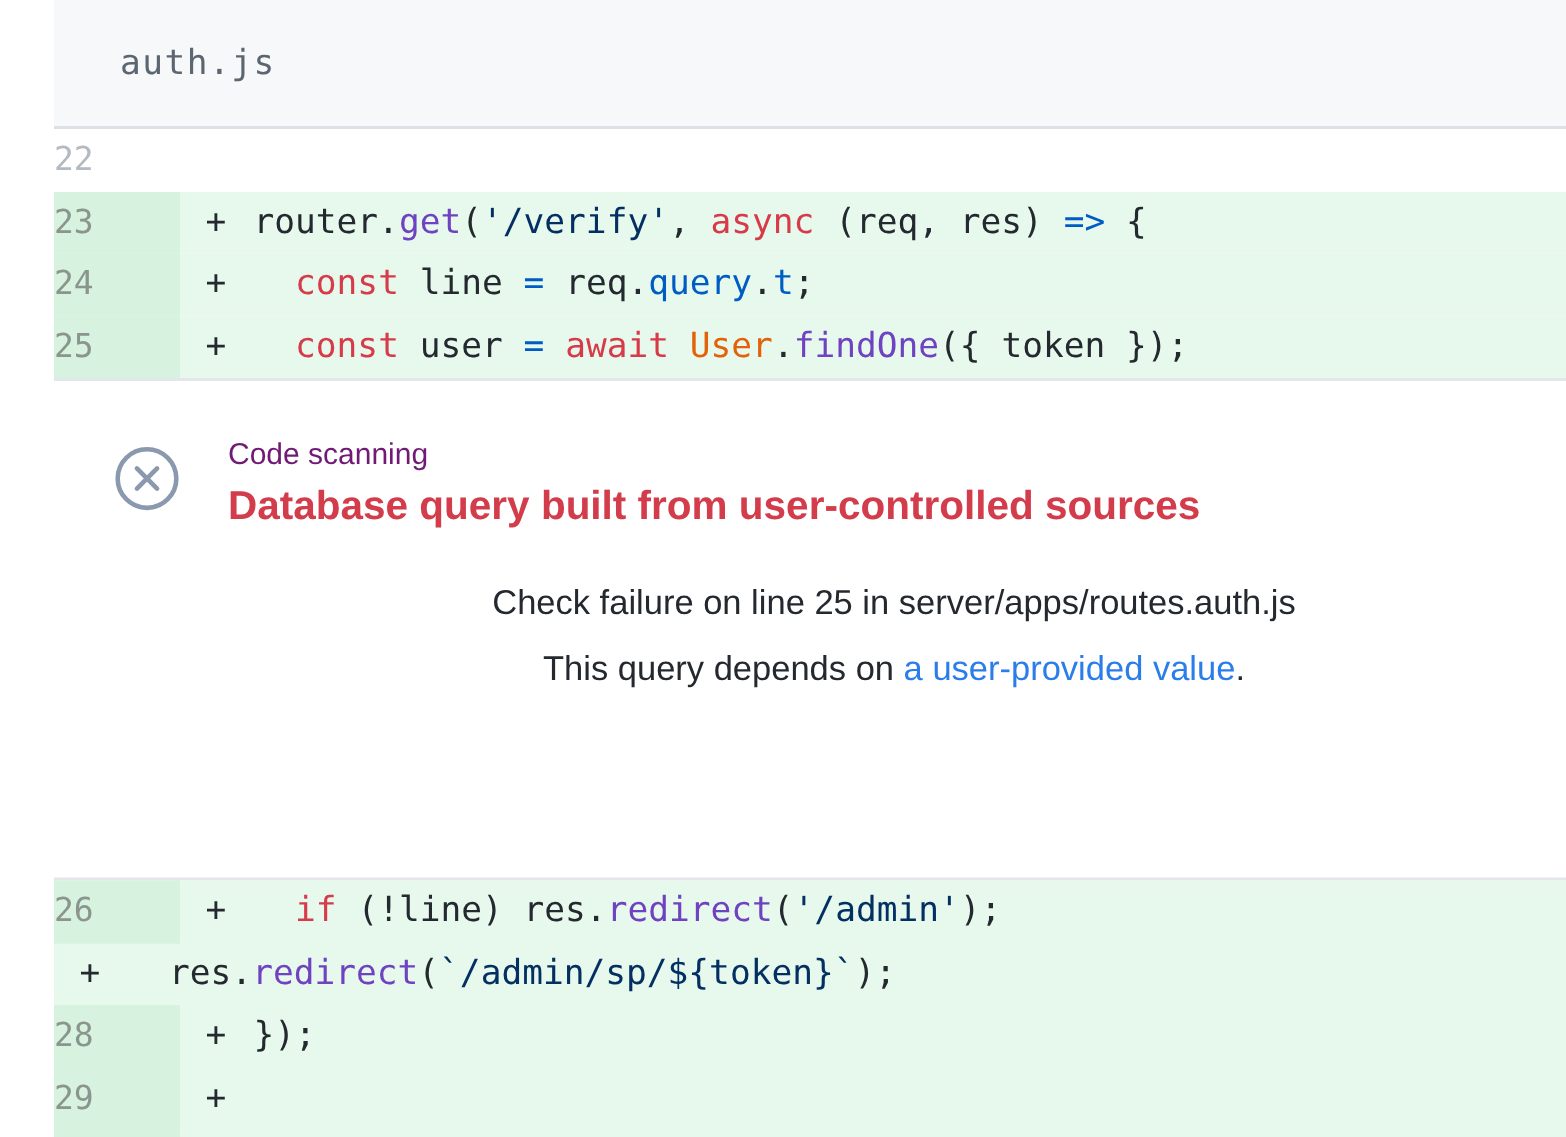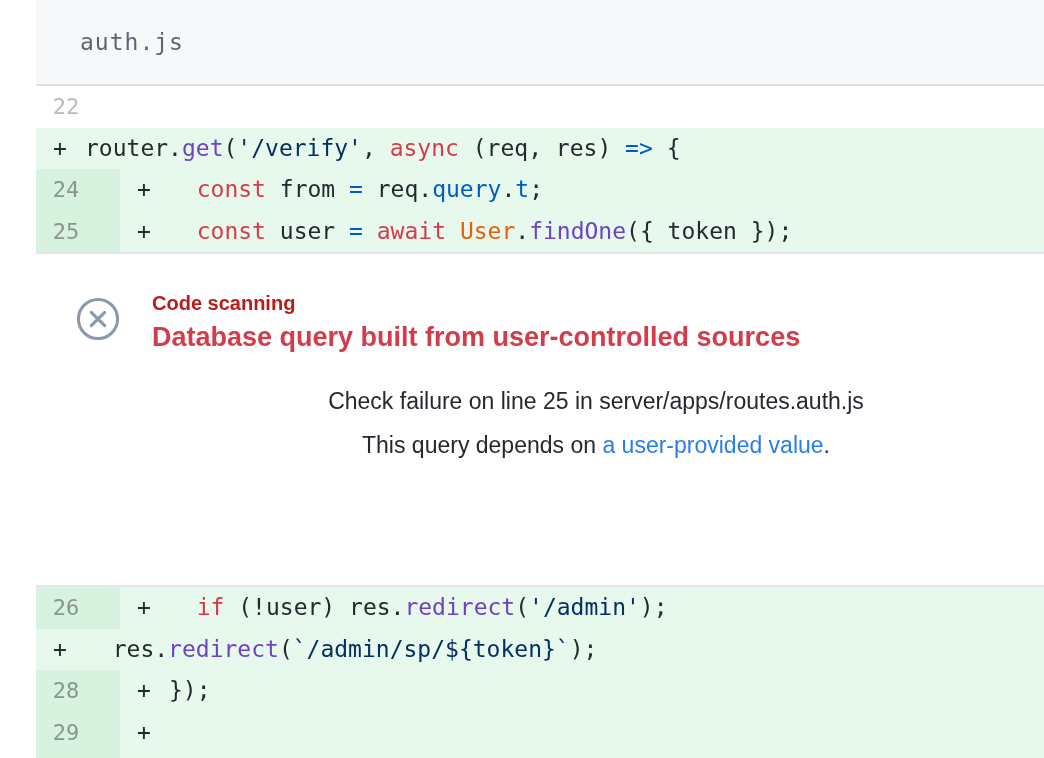--- a/index.html
+++ b/index.html
@@ -23,40 +23,40 @@
     padding-left:44px;}
   .file-name{font-family:"DejaVu Sans Mono",monospace;font-size:23px;
     color:var(--header-text);letter-spacing:1px;}
 
   
   .diff-block{flex:0 0 auto;}
   .diff-block.grow{flex:1 1 auto;
     background:linear-gradient(to right,var(--add-gutter-bg) 84px,var(--add-bg) 84px);}
   .diff-row{display:flex;height:41.5px;line-height:41.5px;
     font-family:"DejaVu Sans Mono",monospace;font-size:23px;}
-  .diff-row .gutter{width:84px;flex:0 0 auto;text-align:center;
+  .diff-row .gutter{width:84px;flex:0 0 auto;text-align:left;
     padding-right:24px;font-size:22px;cursor:pointer;}
   .diff-row .line-content{flex:1 1 auto;white-space:pre;padding-left:17px;}
   .diff-row.add{background:var(--add-bg);}
   .diff-row.add .gutter{background:var(--add-gutter-bg);color:var(--num-add);}
   .diff-row.context{background:#fff;}
   .diff-row.context .gutter{color:var(--num-context);}
   .sign{display:inline-block;width:32px;color:var(--tok-p);}
   .tok-p{color:var(--tok-p);} .tok-k{color:var(--tok-k);}
   .tok-fn{color:var(--tok-fn);} .tok-s{color:var(--tok-s);}
   .tok-o{color:var(--tok-o);} .tok-e{color:var(--tok-e);}
 
   
   .alert-panel{flex:0 0 auto;height:335px;background:#fff;
     border-top:2px solid var(--panel-border);border-bottom:2px solid var(--panel-border);
     display:flex;padding:36px 40px 0 39px;}
   .alert-icon{flex:0 0 auto;width:46px;height:46px;margin-top:6px;color:var(--icon-gray);}
   .alert-icon svg{display:block;width:46px;height:46px;}
   .alert-body{margin-left:31px;flex:1 1 auto;}
-  .alert-tool{font-size:20px;font-weight:bold;color:#b91c1c;line-height:26px;margin-bottom:4px;}
+  .alert-tool{font-size:20px;font-weight:normal;color:#701a75;line-height:26px;margin-bottom:4px;}
   .alert-title{font-size:27px;font-weight:bold;color:var(--title-red);
     line-height:34px;margin-bottom:32px;}
   .alert-line{font-size:23px;color:var(--text);line-height:30px;margin-bottom:14px;text-align:center;}
   .alert-line.last{margin-bottom:38px;}
   .alert-link{color:var(--link-blue);text-decoration:none;cursor:pointer;}
   .alert-actions{display:flex;gap:18px;}
   .alert-actions button{height:41px;padding:0 21px;border-radius:10px;
     border:1.5px solid var(--btn-border);background:var(--btn-bg);
     font-family:"Liberation Sans",sans-serif;font-size:17px;font-weight:600;
     color:var(--btn-text);cursor:pointer;box-shadow:0 1px 0 rgba(27,31,36,0.03);}
@@ -70,25 +70,26 @@
   <header class="file-header">
     <span class="file-name">auth.js</span>
   </header>
 
   <section class="diff-block">
       <div class="diff-row context">
         <span class="gutter">22</span>
         <span class="line-content"><span class="sign"></span></span>
       </div>
       <div class="diff-row add">
+        <span class="gutter">23</span>
         <span class="line-content"><span class="sign">+</span><span class="tok-p">router.</span><span class="tok-fn">get</span><span class="tok-p">(</span><span class="tok-s">'/verify'</span><span class="tok-p">, </span><span class="tok-k">async</span><span class="tok-p"> (req, res) </span><span class="tok-o">=&gt;</span><span class="tok-p"> {</span></span>
       </div>
       <div class="diff-row add">
         <span class="gutter">24</span>
-        <span class="line-content"><span class="sign">+</span><span class="tok-p">  </span><span class="tok-k">const</span><span class="tok-p"> from </span><span class="tok-o">=</span><span class="tok-p"> req.</span><span class="tok-o">query</span><span class="tok-p">.</span><span class="tok-o">t</span><span class="tok-p">;</span></span>
+        <span class="line-content"><span class="sign">+</span><span class="tok-p">  </span><span class="tok-k">const</span><span class="tok-p"> line </span><span class="tok-o">=</span><span class="tok-p"> req.</span><span class="tok-o">query</span><span class="tok-p">.</span><span class="tok-o">t</span><span class="tok-p">;</span></span>
       </div>
       <div class="diff-row add">
         <span class="gutter">25</span>
         <span class="line-content"><span class="sign">+</span><span class="tok-p">  </span><span class="tok-k">const</span><span class="tok-p"> user </span><span class="tok-o">=</span><span class="tok-p"> </span><span class="tok-k">await</span><span class="tok-p"> </span><span class="tok-e">User</span><span class="tok-p">.</span><span class="tok-fn">findOne</span><span class="tok-p">({ token });</span></span>
       </div>
     </section>
 
   <section class="alert-panel">
     <div class="alert-icon">
       <svg viewBox="0 0 48 48" fill="none" stroke="currentColor" stroke-width="3.2" stroke-linecap="round">
@@ -101,21 +102,21 @@
       <div class="alert-tool">Code scanning</div>
       <h2 class="alert-title">Database query built from user-controlled sources</h2>
       <p class="alert-line">Check failure on line 25 in server/apps/routes.auth.js</p>
       <p class="alert-line last"><span>This query depends on </span><a class="alert-link">a user-provided value</a><span>.</span></p>
     </div>
   </section>
 
   <section class="diff-block grow">
       <div class="diff-row add">
         <span class="gutter">26</span>
-        <span class="line-content"><span class="sign">+</span><span class="tok-p">  </span><span class="tok-k">if</span><span class="tok-p"> (!user) res.</span><span class="tok-fn">redirect</span><span class="tok-p">(</span><span class="tok-s">'/admin'</span><span class="tok-p">);</span></span>
+        <span class="line-content"><span class="sign">+</span><span class="tok-p">  </span><span class="tok-k">if</span><span class="tok-p"> (!line) res.</span><span class="tok-fn">redirect</span><span class="tok-p">(</span><span class="tok-s">'/admin'</span><span class="tok-p">);</span></span>
       </div>
       <div class="diff-row add">
         <span class="line-content"><span class="sign">+</span><span class="tok-p">  res.</span><span class="tok-fn">redirect</span><span class="tok-p">(</span><span class="tok-s">`/admin/sp/${token}`</span><span class="tok-p">);</span></span>
       </div>
       <div class="diff-row add">
         <span class="gutter">28</span>
         <span class="line-content"><span class="sign">+</span><span class="tok-p">});</span></span>
       </div>
       <div class="diff-row add">
         <span class="gutter">29</span>

